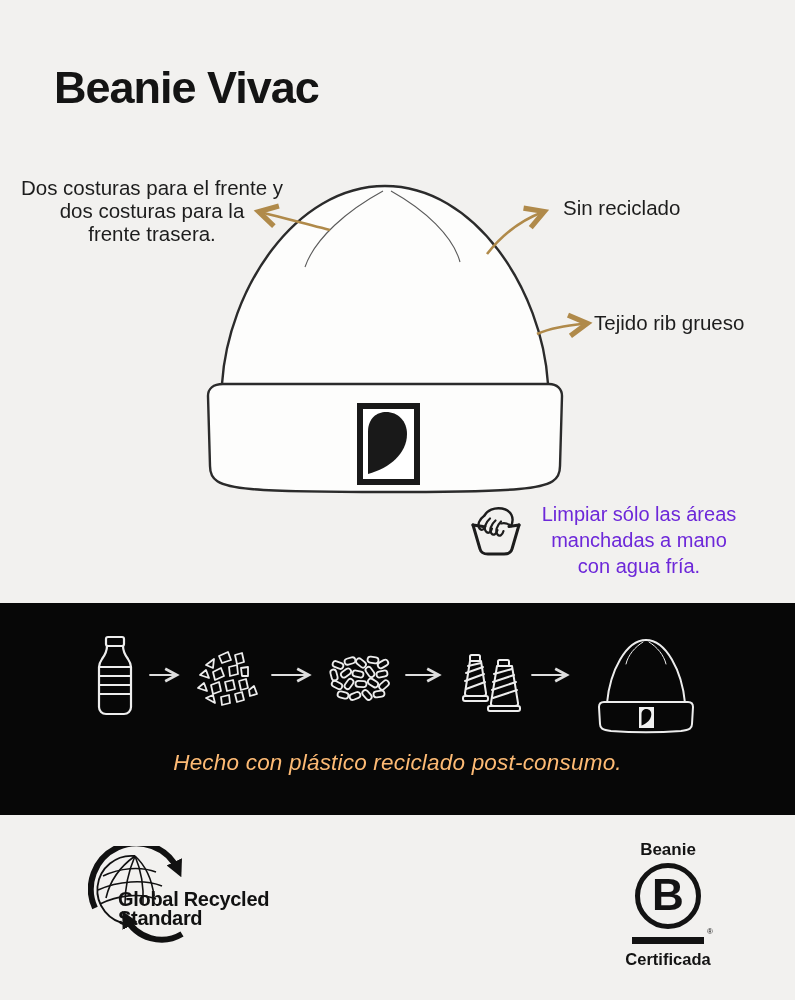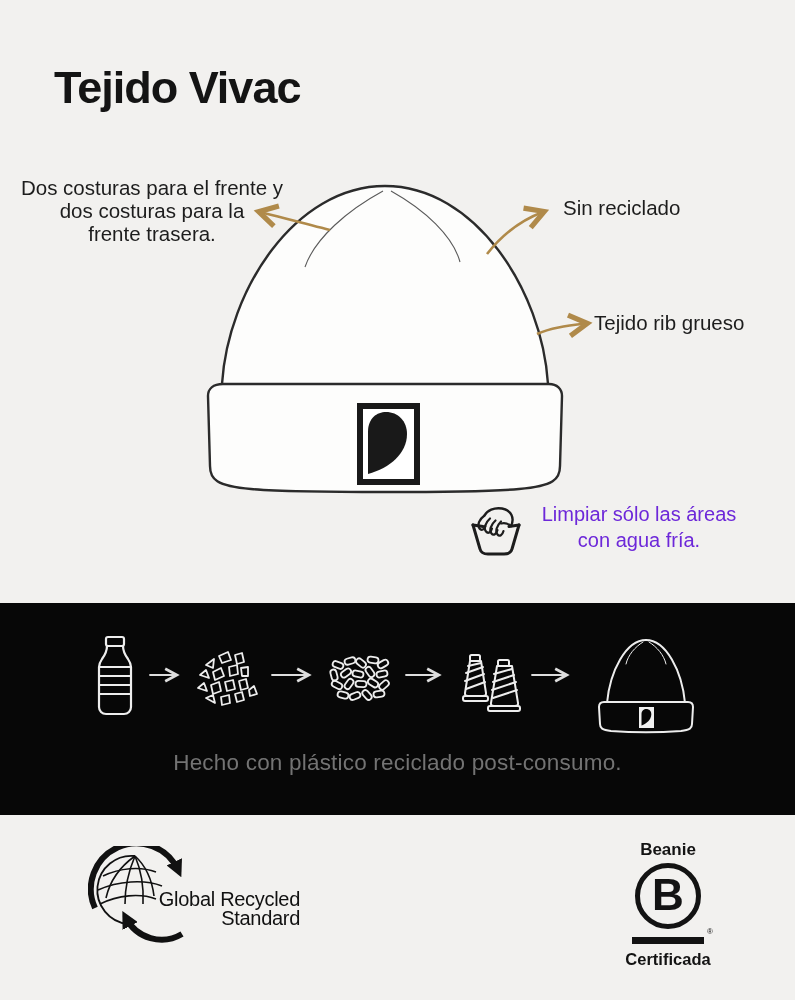--- a/index.html
+++ b/index.html
@@ -6,39 +6,39 @@
   body{font-family:"Liberation Sans", sans-serif; background:#e6e6e6;}
   .canvas{position:relative;width:795px;height:1000px;background:#f2f1ef;overflow:hidden;color:#171717;}
   .abs{position:absolute;}
   .title{left:54px;top:62px;font-size:45px;font-weight:800;letter-spacing:-1px;color:#141414;}
   .callout{font-size:20.5px;line-height:23px;color:#1d1d1d;}
   .callout-left{left:8px;top:176px;width:288px;text-align:center;}
   .callout-sin{left:563px;top:196px;}
   .callout-tejido{left:594px;top:311px;}
   .care-text{left:532px;top:501px;width:214px;text-align:center;font-size:20px;line-height:26px;color:#6d28d9;}
   .banner{left:0;top:603px;width:795px;height:212px;background:#070707;}
-  .banner-caption{left:0;top:147px;width:795px;text-align:center;font-size:22.5px;color:#737373;letter-spacing:0.2px;}
+  .banner-caption{left:0;top:147px;width:795px;text-align:center;font-size:22.5px;color:#fdba74;letter-spacing:0.2px;font-style:italic;}
   .grs{left:88px;top:846px;width:215px;height:110px;}
-  .grs-text{left:30px;top:44px;width:182px;text-align:right;font-weight:400;font-size:20px;line-height:19px;color:#111;letter-spacing:-0.3px;}
+  .grs-text{left:30px;top:44px;width:182px;text-align:left;font-weight:700;font-size:20px;line-height:19px;color:#111;letter-spacing:-0.3px;}
   .bcorp{left:613px;top:840px;width:110px;text-align:center;color:#131313;}
   .bcorp-top{font-size:17px;font-weight:700;}
   .bcorp-circle{width:56px;height:56px;border:5px solid #131313;border-radius:50%;margin:3px auto 0;display:flex;align-items:center;justify-content:center;}
   .bcorp-b{font-size:44px;font-weight:700;line-height:1;transform:translateY(-1px);}
   .bcorp-barwrap{position:relative;width:72px;margin:8px auto 0;}
   .bcorp-bar{width:72px;height:7px;background:#131313;}
   .bcorp-reg{position:absolute;right:-9px;top:-10px;font-size:8px;}
   .bcorp-bottom{font-size:16.5px;font-weight:700;margin-top:6px;}
   svg{display:block;}
 </style>
 </head>
 <body>
 
 <div class="canvas">
 
-  <div class="abs title">Tejido Vivac</div>
+  <div class="abs title">Beanie Vivac</div>
 
   <svg class="abs" style="left:185px;top:178px;" width="395" height="322" viewBox="0 0 395 322">
 
     <path d="M37,206 C43,112 110,8 200,8 C290,8 357,112 363,206 L363,210 L37,210 Z" fill="#fdfdfc" stroke="none"></path>
     <path d="M37,206 C43,112 110,8 200,8 C290,8 357,112 363,206" fill="none" stroke="#2b2b2b" stroke-width="2.4"></path>
 
     <path d="M198,13 C163,32 130,60 120,89" fill="none" stroke="#5a5a5a" stroke-width="1.1"></path>
     <path d="M206,13 C240,32 268,58 275,84" fill="none" stroke="#5a5a5a" stroke-width="1.1"></path>
 
     <path d="M38,206 L364,206 C372,206 377,211 377,218 L375,288 C375,301 369,308 334,311 C290,315 110,315 66,311 C31,308 25,301 25,288 L23,218 C23,211 28,206 38,206 Z" fill="#fdfdfc" stroke="#2b2b2b" stroke-width="2.4"></path>
@@ -77,20 +77,21 @@
       <path d="M42,24 C46,16 42,8 33,6.5 C25,5.2 18,8.5 15.5,13.5" stroke-width="2.4"></path>
       <path d="M15.5,13.5 C10,17.5 8,23 10.5,26.5 C12.5,29 15.5,27.5 16.5,24" stroke-width="2.2"></path>
       <path d="M21,16.5 C16,21 14.5,26.5 17,29.5 C19,32 22,30.5 23,26.5" stroke-width="2.2"></path>
       <path d="M26.5,18.5 C21.5,23 20,28.5 22.5,31.5 C24.5,34 27.5,32 28.5,28" stroke-width="2.2"></path>
       <path d="M32,19.5 C27.5,24 26,29.5 28.5,32.5 C30.5,35 33.5,33 34.5,29" stroke-width="2.2"></path>
       <path d="M42,24 C39,21.5 35,20.5 32,21.5" stroke-width="2.2"></path>
     </g>
   </svg>
   <div class="abs care-text">
     <span style="display:block">Limpiar sólo las áreas</span>
+    <span style="display:block">manchadas a mano</span>
     <span style="display:block">con agua fría.</span>
   </div>
 
   <div class="abs banner">
     <svg class="abs" style="left:0;top:0;" width="795" height="212" viewBox="0 0 795 212">
       <defs>
         <marker id="whead" markerWidth="10" markerHeight="10" refX="7" refY="4.5" orient="auto">
           <path d="M1,1 L7.5,4.5 L1,8" fill="none" stroke="#dedede" stroke-width="1.5"></path>
         </marker>
       </defs>

